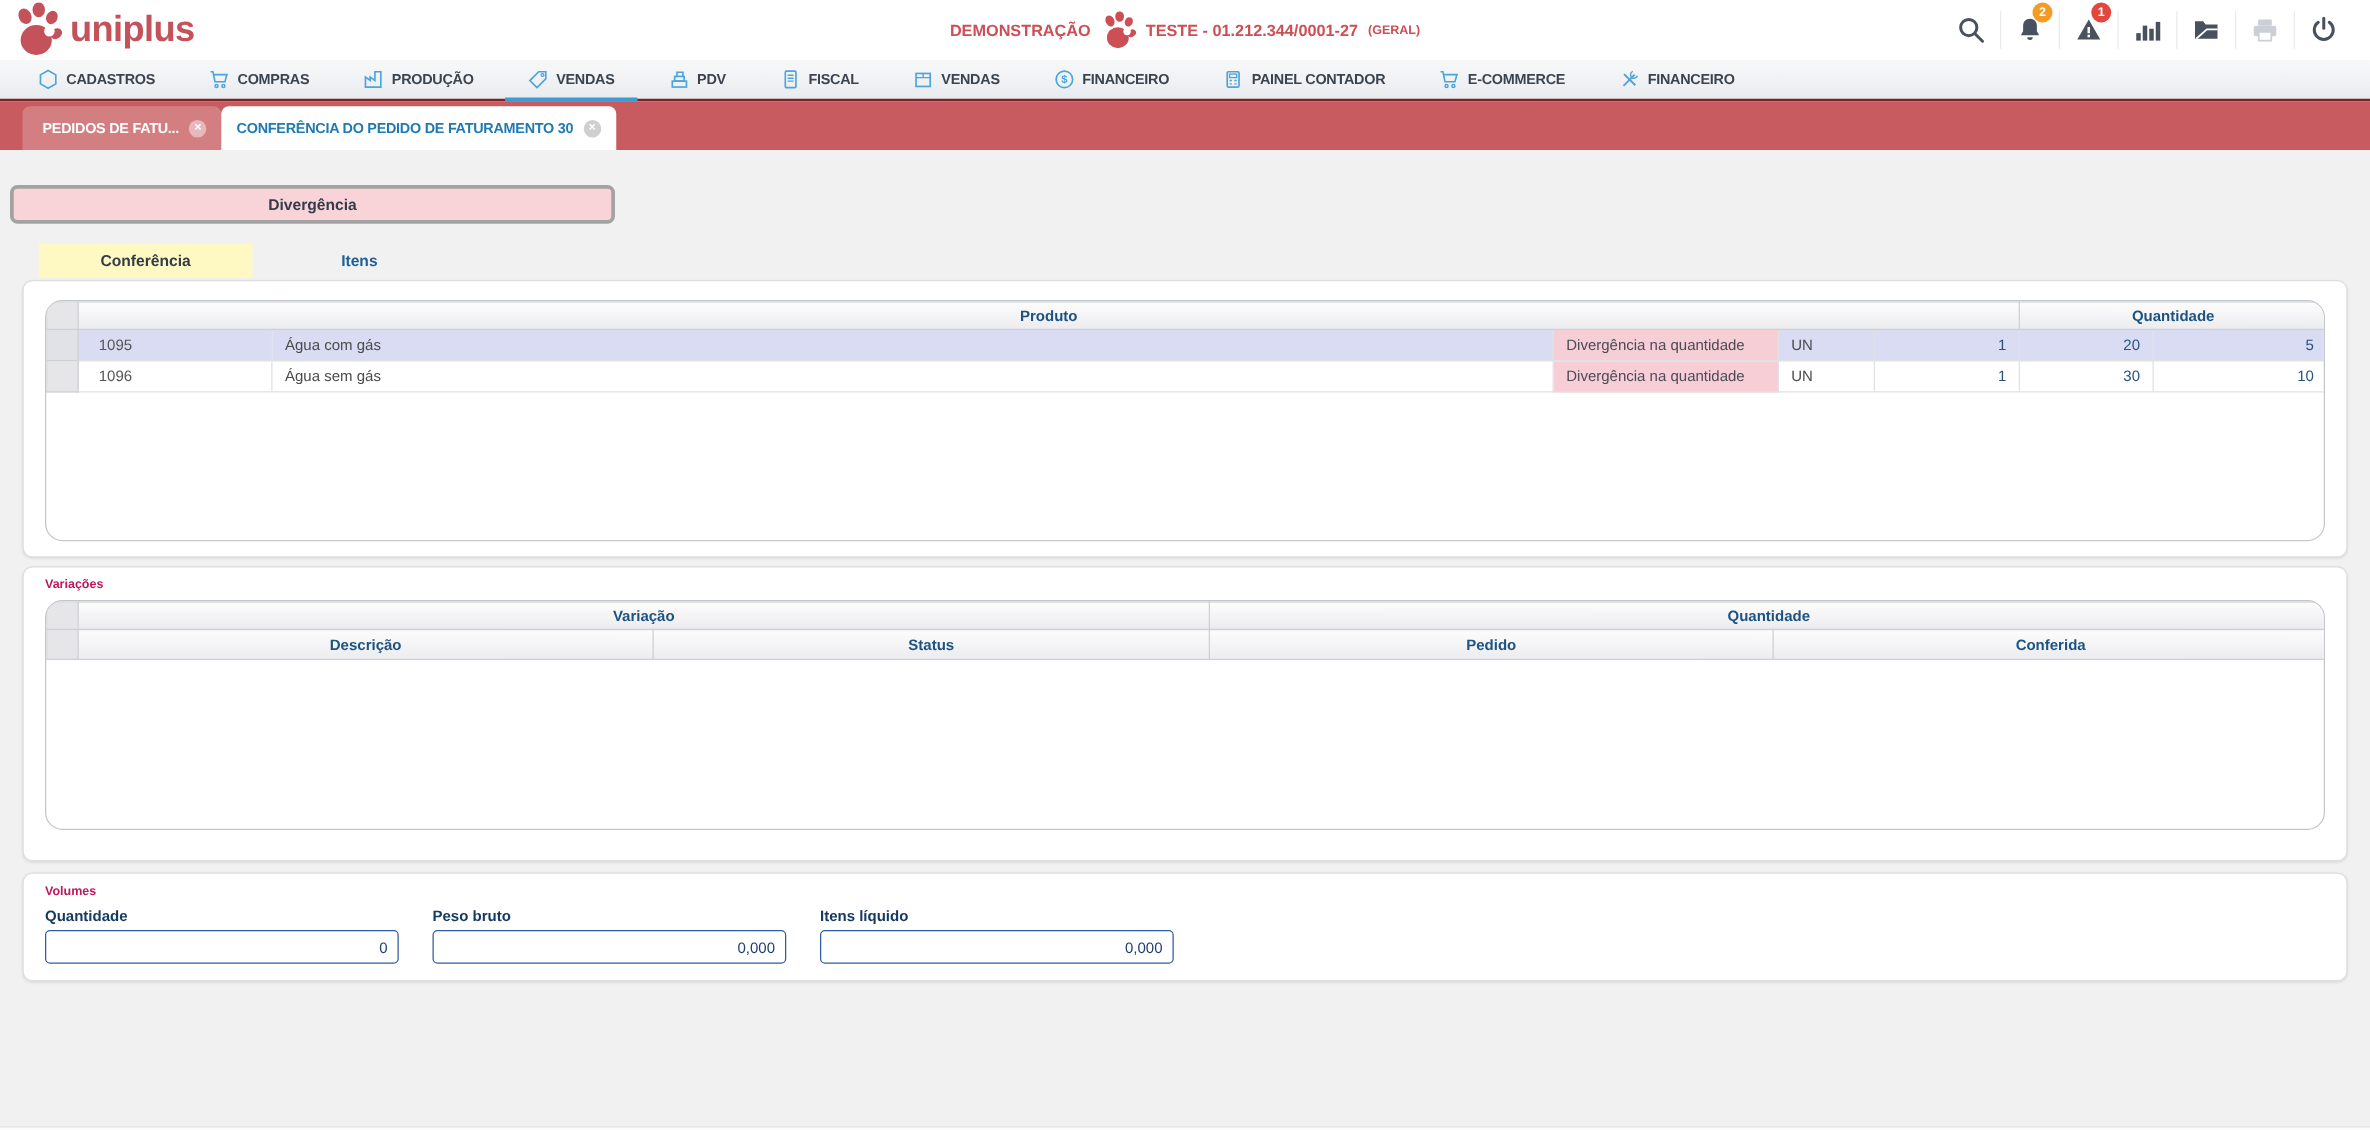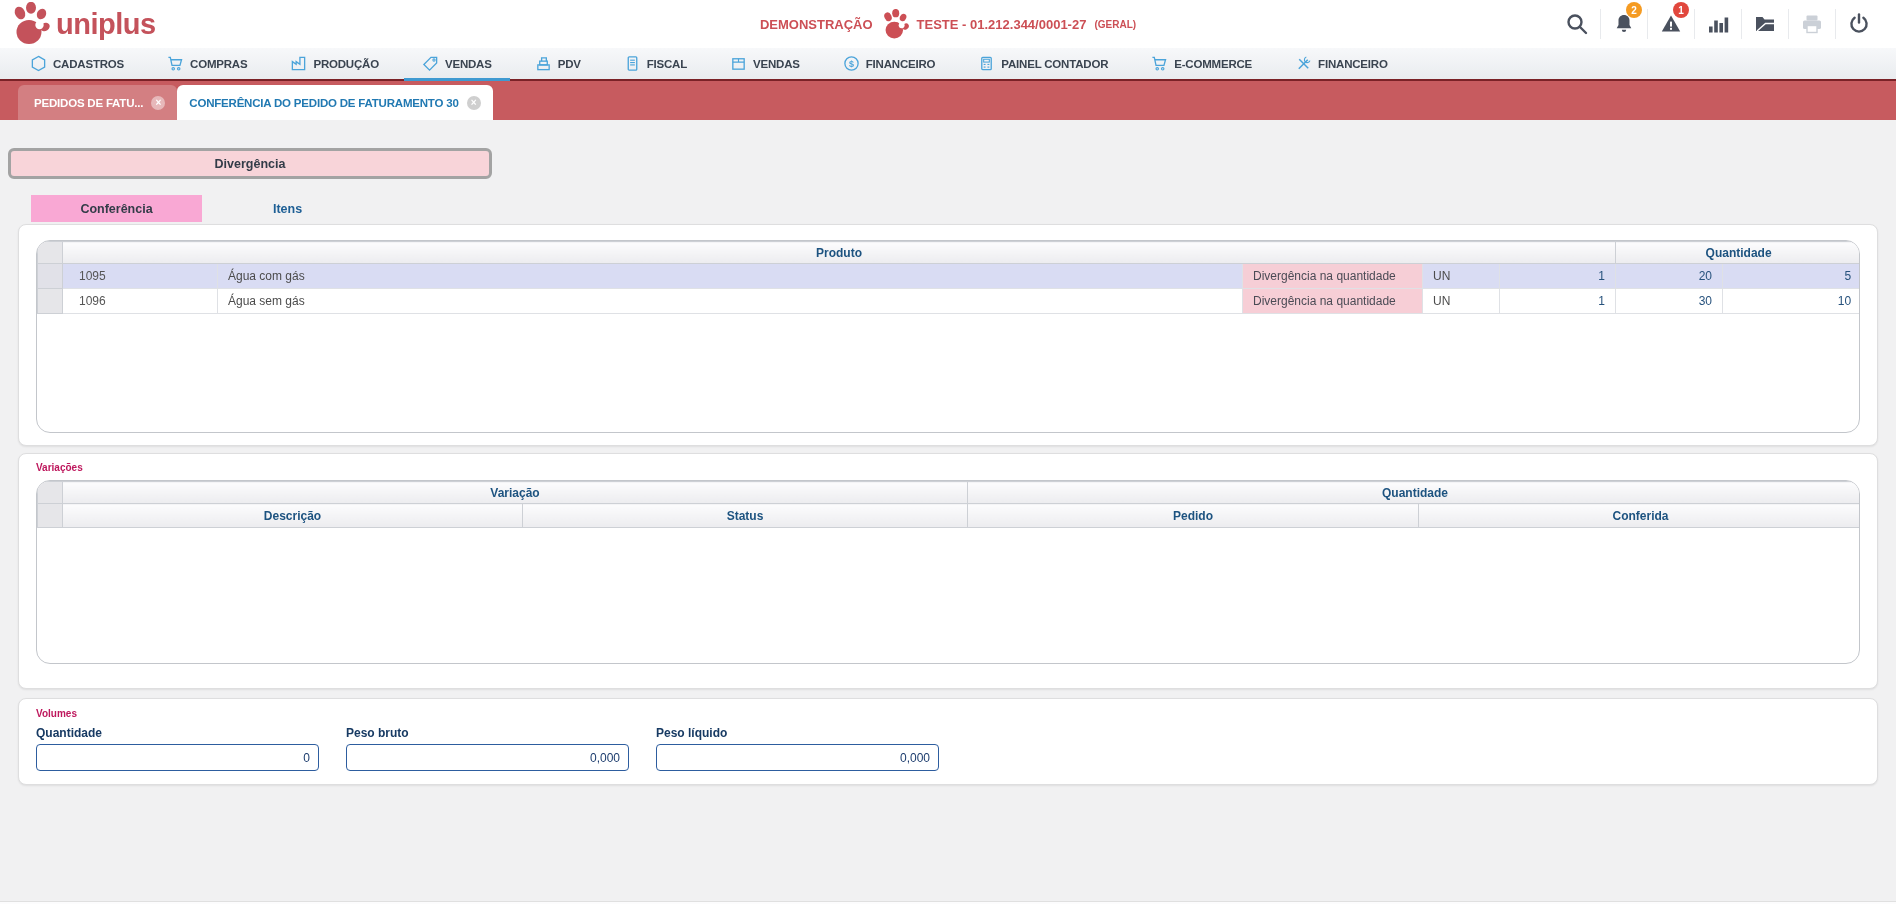--- a/index.html
+++ b/index.html
@@ -42,21 +42,21 @@
   .wtab.active   .tab-close { background:#cfcfcf; }
 
   
   .content { height:753px; background:#f1f1f2; }
   .banner { margin:28px 0 0 8px; width:484px; height:31px; background:#f8d4d9; border:3px solid #a3a3a3;
             border-radius:6px; display:flex; align-items:center; justify-content:center;
             font-size:12.5px; font-weight:bold; color:#333c48; }
   .subtabs { display:flex; margin:16px 0 0 31px; }
   .subtab { width:171px; height:27px; display:flex; align-items:center; justify-content:center;
             font-size:12.5px; font-weight:bold; cursor:pointer; }
-  .subtab.active { background:#f9a8d4; color:#333c48; }
+  .subtab.active { background:#fef9c3; color:#333c48; }
   .subtab.plain  { color:#1e5f95; }
 
   .card { margin:0 18px; background:#fff; border:1px solid #dededf; border-radius:8px;
           box-shadow:0 1px 2px rgba(0,0,0,0.08); padding:0 17px; }
   .card1 { margin-top:2px; height:222px; padding-top:15px; }
   .card2 { margin-top:7px; height:236px; padding-top:8px; }
   .card3 { margin-top:9px; height:87px;  padding-top:9px; }
   .sec-title { font-size:10px; font-weight:bold; color:#be185d; margin-bottom:7px; }
 
   .tablewrap { border:1px solid #c3c6cb; border-radius:14px; background:#fff; overflow:hidden; }
@@ -387,21 +387,21 @@
     <div class="fields">
       <div class="field">
         <label>Quantidade</label>
         <input type="text" value="0" style="">
       </div>
       <div class="field">
         <label>Peso bruto</label>
         <input type="text" value="0,000" style="">
       </div>
       <div class="field">
-        <label>Peso líquido</label>
+        <label>Itens líquido</label>
         <input type="text" value="0,000" style="">
       </div>
     </div>
   </section>
 </div>
 
 <footer class="actionbar">
   
   
   

